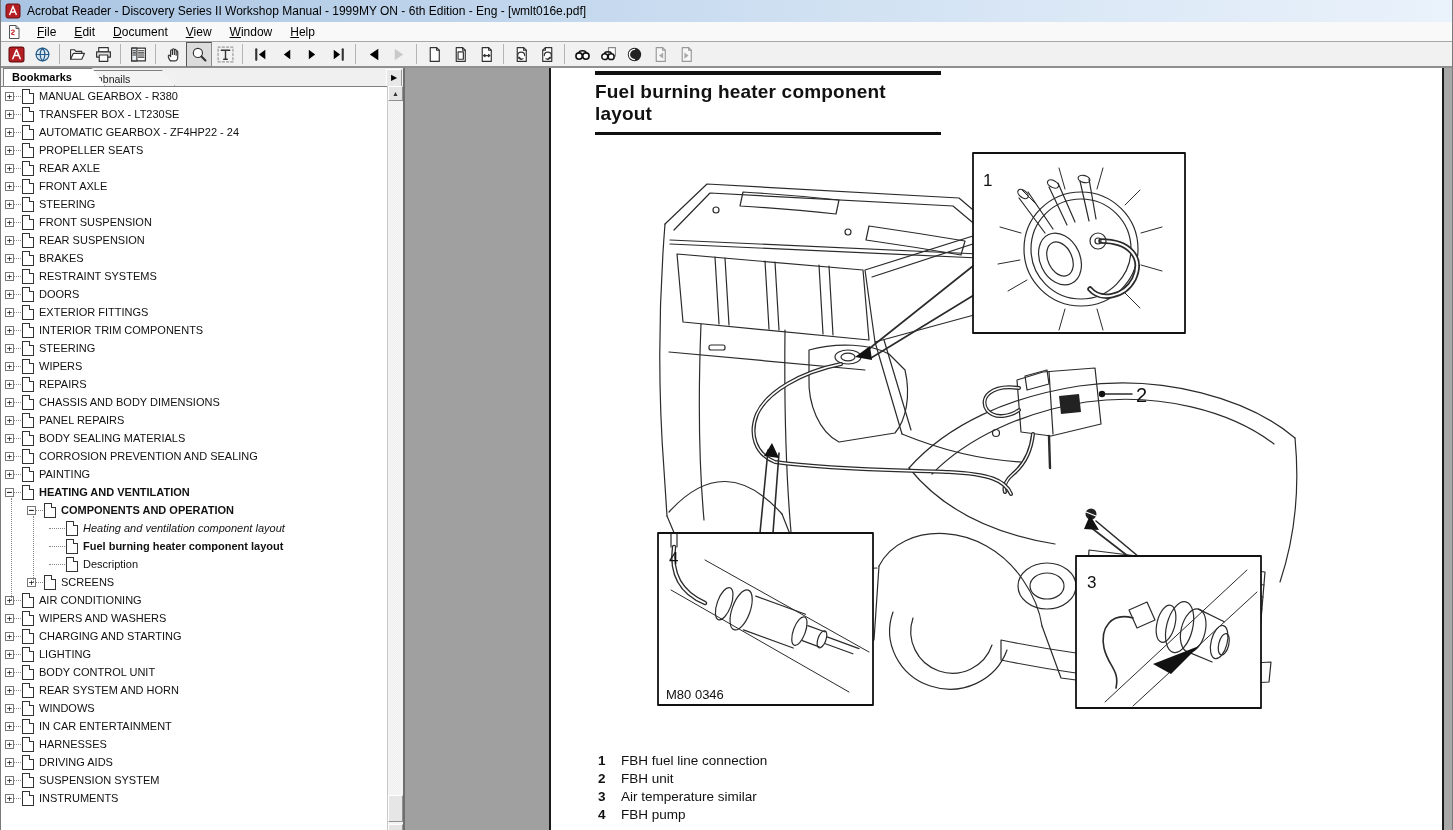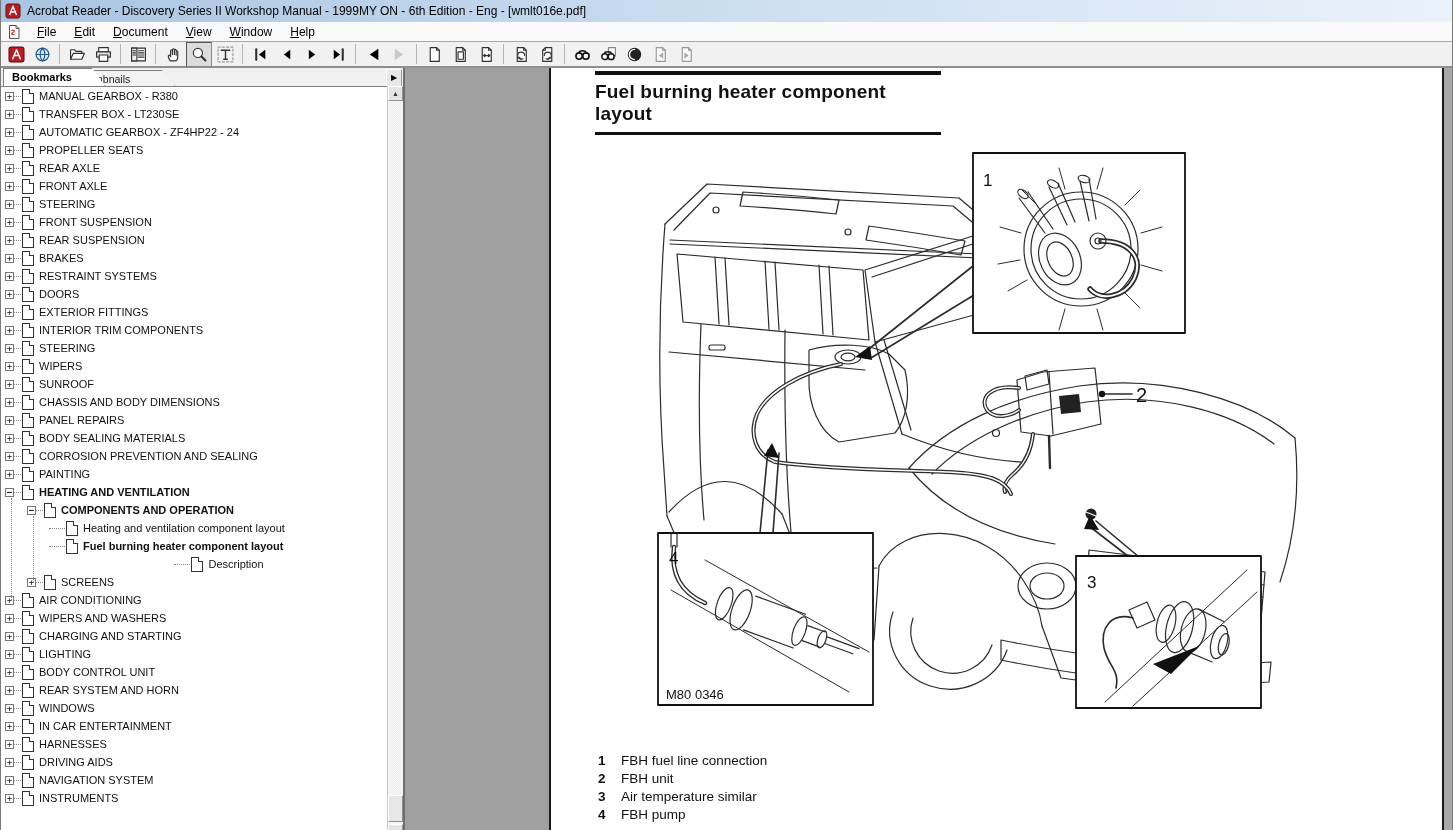--- a/index.html
+++ b/index.html
@@ -357,21 +357,21 @@
         <div class="trow" style="padding-left: 4px;">
           <span class="exp">+</span>
           <span class="conn" style="width:7px"></span>
           <span class="pgico"></span>
           <span class="tlabel">WIPERS</span>
         </div>
         <div class="trow" style="padding-left: 4px;">
           <span class="exp">+</span>
           <span class="conn" style="width:7px"></span>
           <span class="pgico"></span>
-          <span class="tlabel">SUNROOF</span>
+          <span class="tlabel">REPAIRS</span>
         </div>
         <div class="trow" style="padding-left: 4px;">
           <span class="exp">+</span>
           <span class="conn" style="width:7px"></span>
           <span class="pgico"></span>
           <span class="tlabel">CHASSIS AND BODY DIMENSIONS</span>
         </div>
         <div class="trow" style="padding-left: 4px;">
           <span class="exp">+</span>
           <span class="conn" style="width:7px"></span>
@@ -401,33 +401,33 @@
           <span class="conn" style="width:7px"></span>
           <span class="pgico"></span>
           <span class="tlabel">HEATING AND VENTILATION</span>
         </div>
         <div class="trow b" style="padding-left: 26px;">
           <span class="exp">−</span>
           <span class="conn" style="width:7px"></span>
           <span class="pgico"></span>
           <span class="tlabel">COMPONENTS AND OPERATION</span>
         </div>
+        <div class="trow" style="padding-left: 48px; font-style: italic;">
+          <span class="conn" style="width:16px"></span>
+          <span class="pgico"></span>
+          <span class="tlabel">Heating and ventilation component layout</span>
+        </div>
+        <div class="trow b" style="padding-left: 48px;">
+          <span class="conn" style="width:16px"></span>
+          <span class="pgico"></span>
+          <span class="tlabel">Fuel burning heater component layout</span>
+        </div>
         <div class="trow" style="padding-left: 48px;">
           <span class="conn" style="width:16px"></span>
           <span class="pgico"></span>
-          <span class="tlabel">Heating and ventilation component layout</span>
-        </div>
-        <div class="trow b" style="padding-left: 48px;">
-          <span class="conn" style="width:16px"></span>
-          <span class="pgico"></span>
-          <span class="tlabel">Fuel burning heater component layout</span>
-        </div>
-        <div class="trow" style="padding-left: 48px; justify-content: center;">
-          <span class="conn" style="width:16px"></span>
-          <span class="pgico"></span>
           <span class="tlabel">Description</span>
         </div>
         <div class="trow" style="padding-left: 26px;">
           <span class="exp">+</span>
           <span class="conn" style="width:7px"></span>
           <span class="pgico"></span>
           <span class="tlabel">SCREENS</span>
         </div>
         <div class="trow" style="padding-left: 4px;">
           <span class="exp">+</span>
@@ -486,21 +486,21 @@
         <div class="trow" style="padding-left: 4px;">
           <span class="exp">+</span>
           <span class="conn" style="width:7px"></span>
           <span class="pgico"></span>
           <span class="tlabel">DRIVING AIDS</span>
         </div>
         <div class="trow" style="padding-left: 4px;">
           <span class="exp">+</span>
           <span class="conn" style="width:7px"></span>
           <span class="pgico"></span>
-          <span class="tlabel">NAVIGATION SYSTEM</span>
+          <span class="tlabel">SUSPENSION SYSTEM</span>
         </div>
         <div class="trow" style="padding-left: 4px;">
           <span class="exp">+</span>
           <span class="conn" style="width:7px"></span>
           <span class="pgico"></span>
           <span class="tlabel">INSTRUMENTS</span>
         </div>
         <div class="guide" style="left:10px;top:411px;height:102px;"></div>
         <div class="guide" style="left:32px;top:429px;height:66px;"></div>
       </div>

